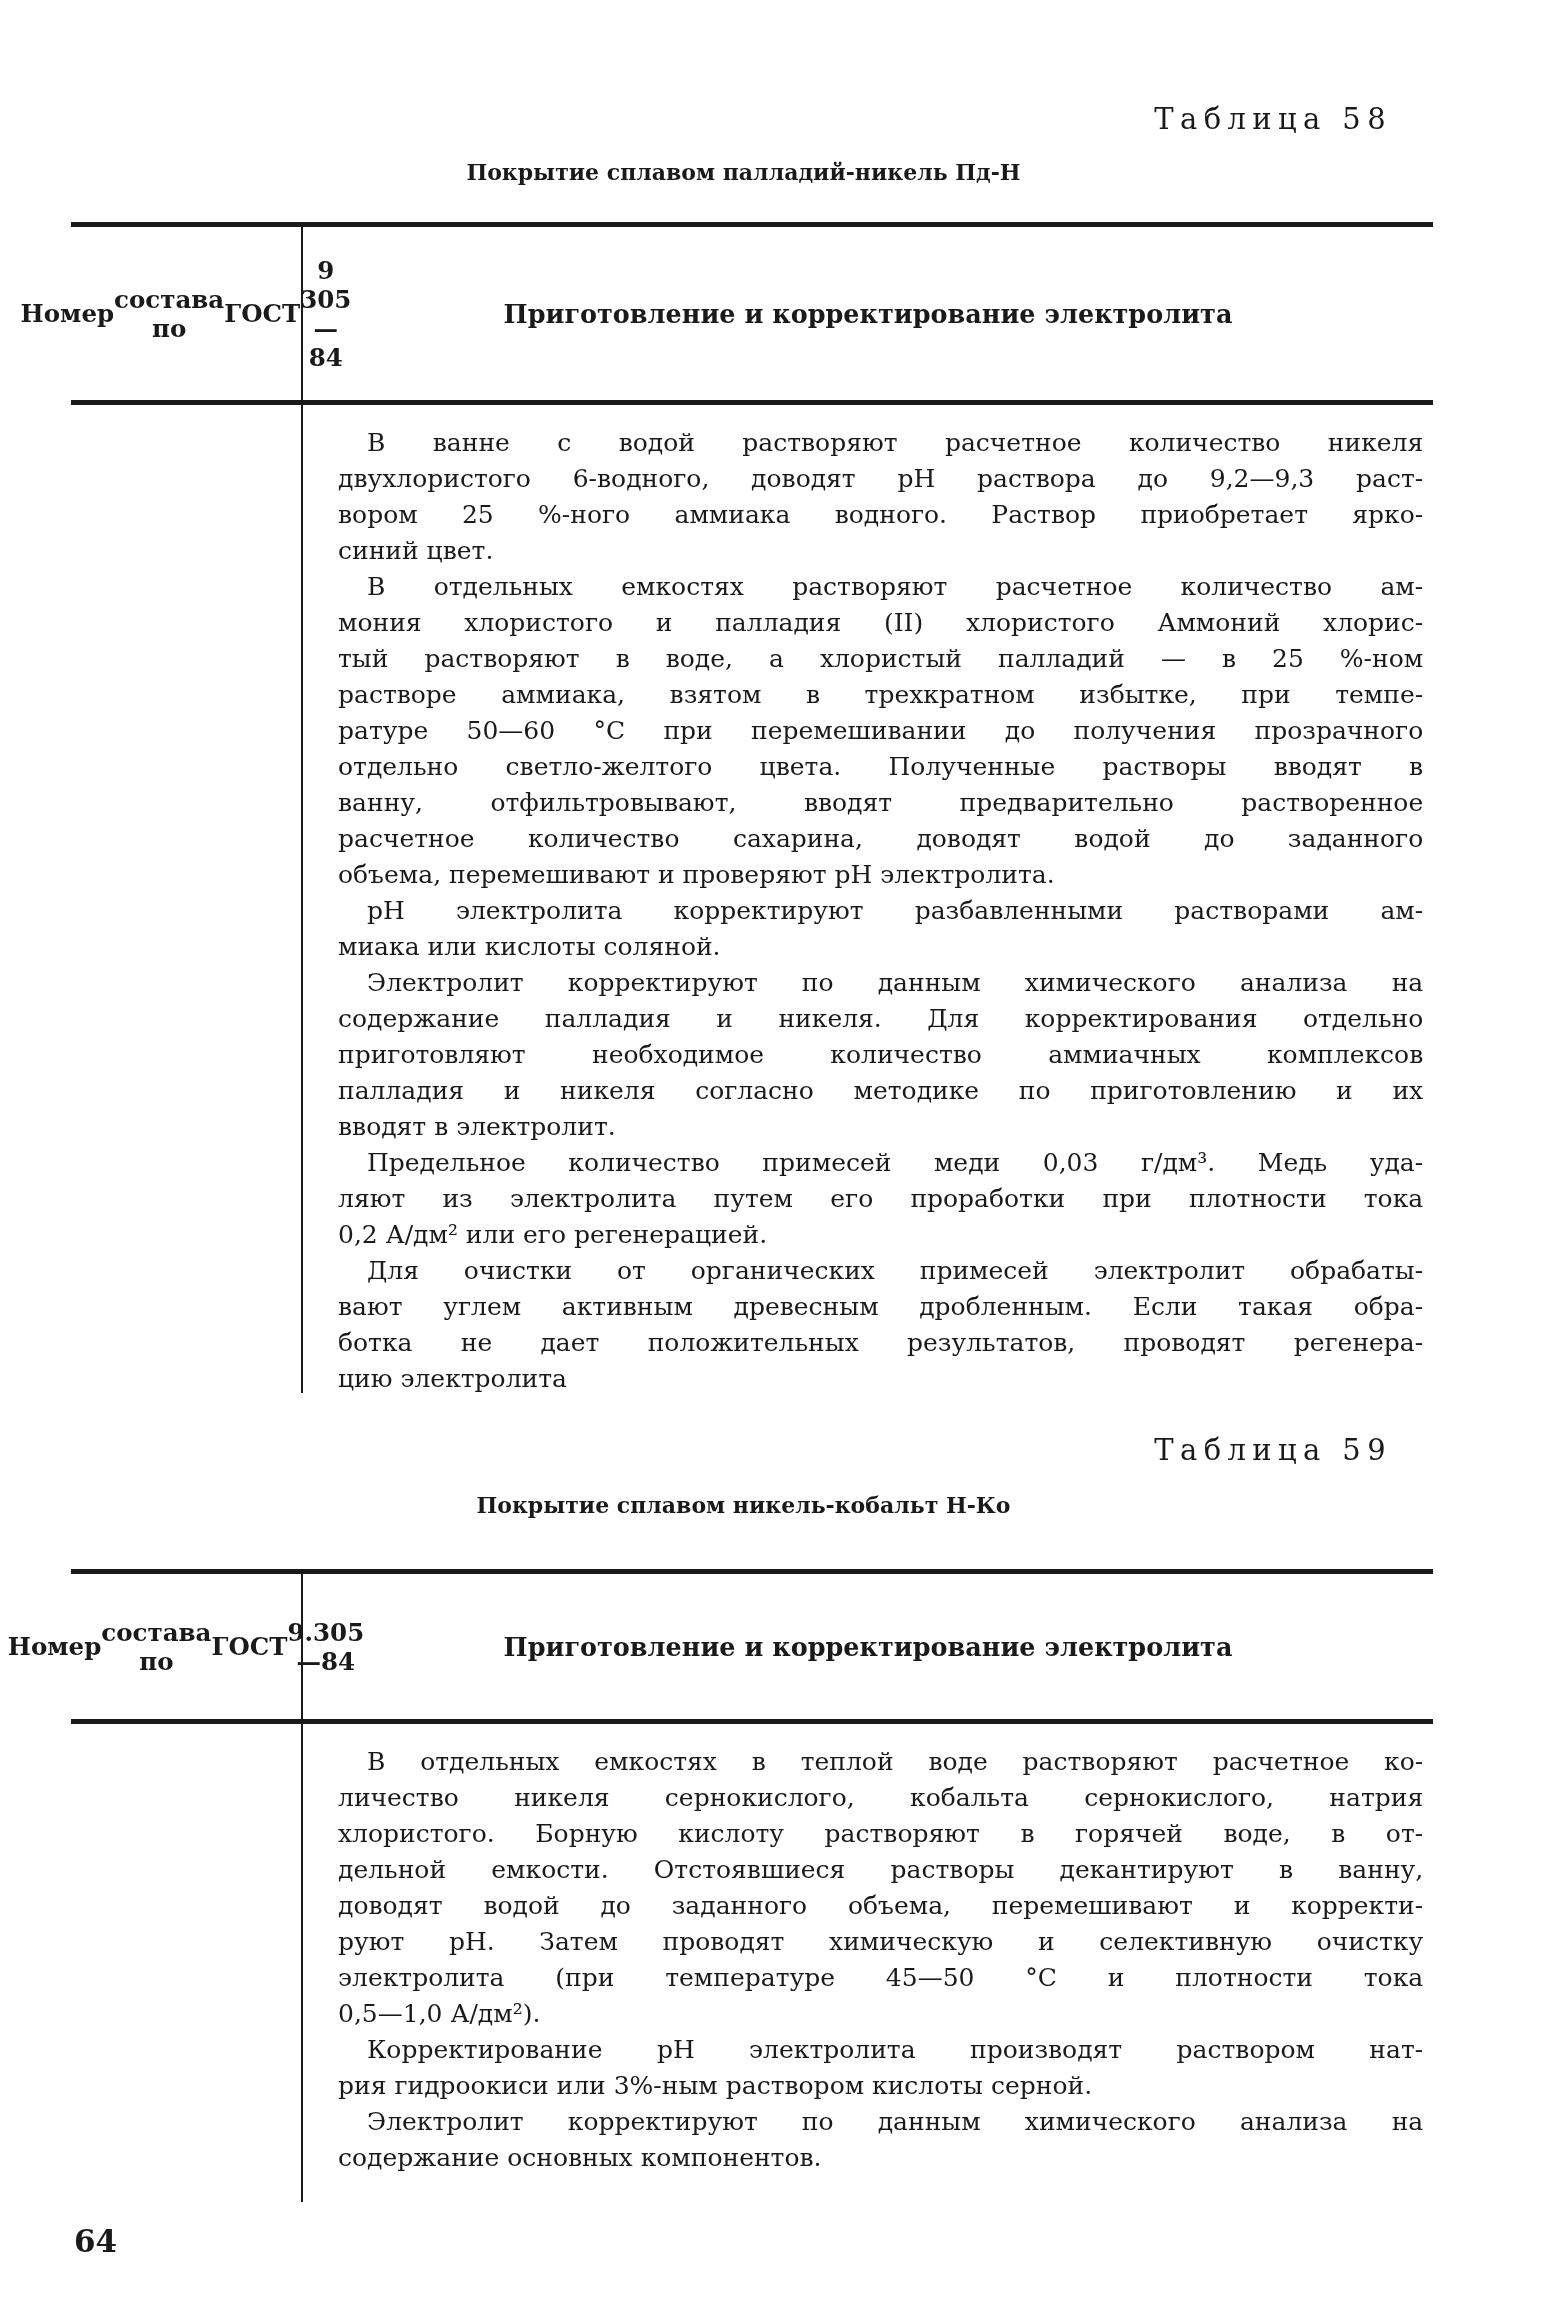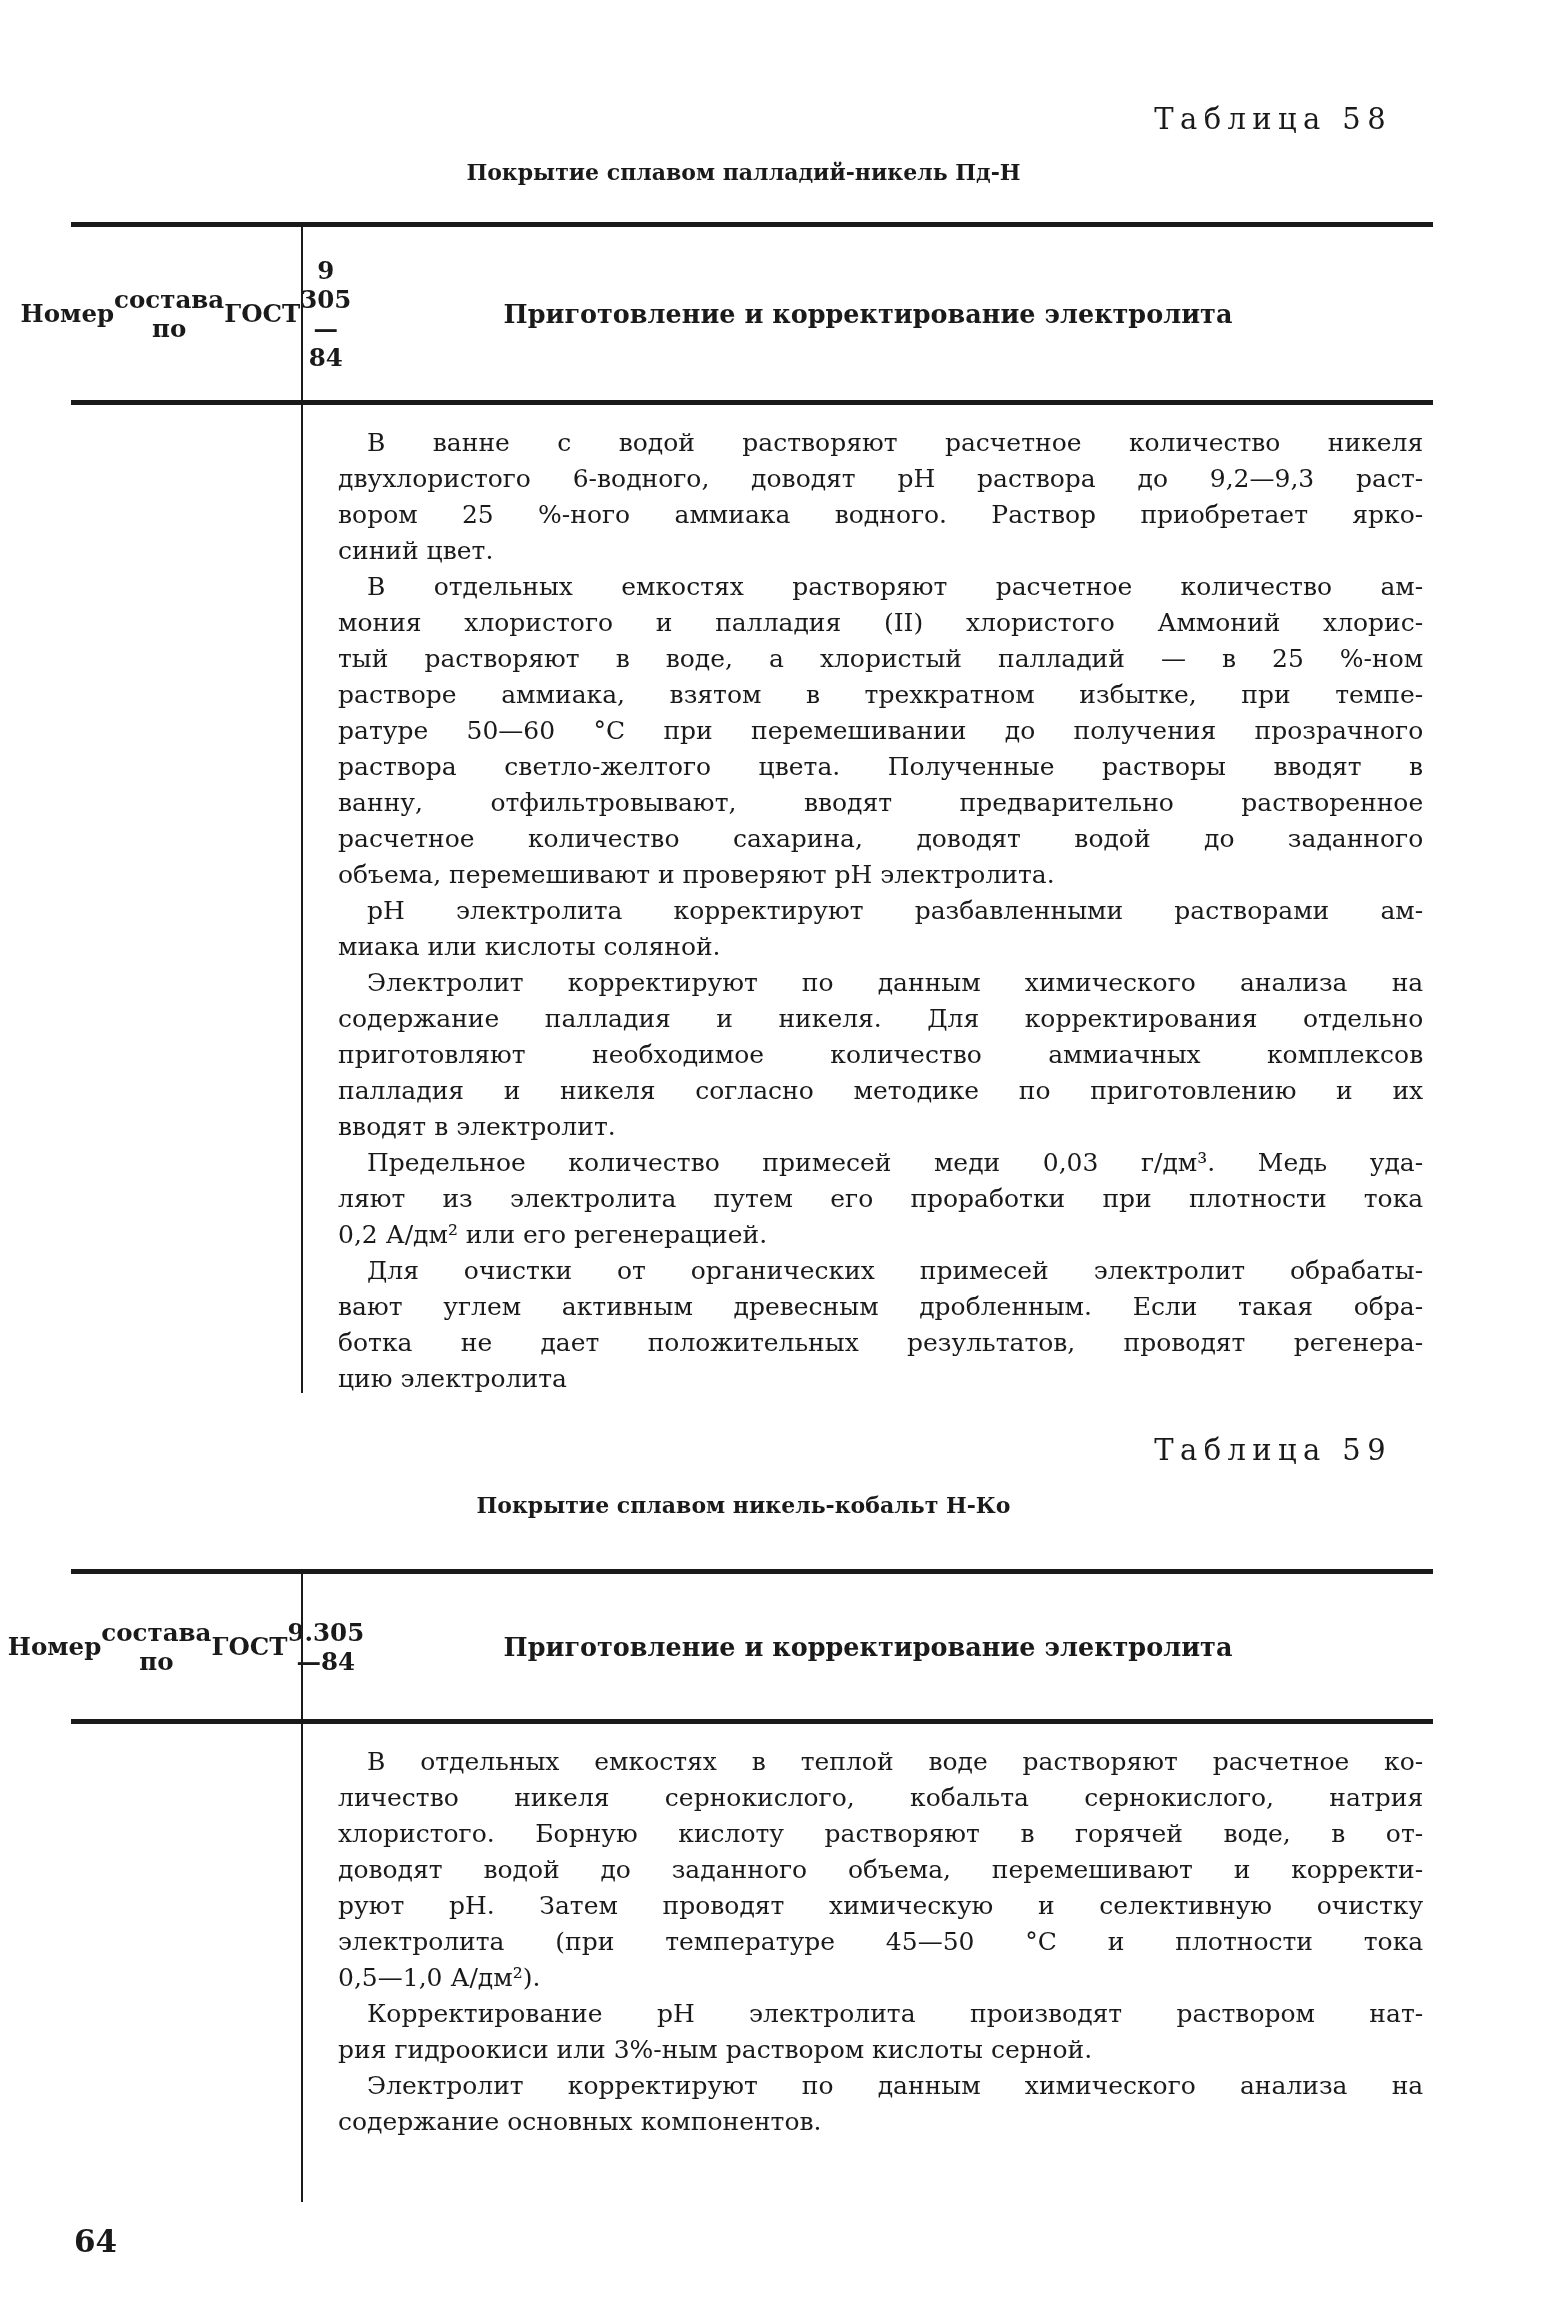--- a/index.html
+++ b/index.html
@@ -83,21 +83,21 @@
             <div class="ln">двухлористого 6-водного, доводят рН раствора до 9,2—9,3 раст-</div>
             <div class="ln">вором 25 %-ного аммиака водного. Раствор приобретает ярко-</div>
             <div class="ln last">синий цвет.</div>
           </div>
           <div class="para">
             <div class="ln first">В отдельных емкостях растворяют расчетное количество ам-</div>
             <div class="ln">мония хлористого и палладия (II) хлористого Аммоний хлорис-</div>
             <div class="ln">тый растворяют в воде, а хлористый палладий — в 25 %-ном</div>
             <div class="ln">растворе аммиака, взятом в трехкратном избытке, при темпе-</div>
             <div class="ln">ратуре 50—60 °С при перемешивании до получения прозрачного</div>
-            <div class="ln">раствора светло-желтого цвета. Полученные растворы вводят в</div>
+            <div class="ln">отдельно светло-желтого цвета. Полученные растворы вводят в</div>
             <div class="ln">ванну, отфильтровывают, вводят предварительно растворенное</div>
             <div class="ln">расчетное количество сахарина, доводят водой до заданного</div>
             <div class="ln last">объема, перемешивают и проверяют рН электролита.</div>
           </div>
           <div class="para">
             <div class="ln first">рН электролита корректируют разбавленными растворами ам-</div>
             <div class="ln last">миака или кислоты соляной.</div>
           </div>
           <div class="para">
             <div class="ln first">Электролит корректируют по данным химического анализа на</div>
@@ -136,20 +136,21 @@
         <span>Приготовление и корректирование электролита</span>
       </div>
     </div>
     <div class="tbody">
       <div class="c1"></div>
       <div class="c2">
           <div class="para">
             <div class="ln first">В отдельных емкостях в теплой воде растворяют расчетное ко-</div>
             <div class="ln">личество никеля сернокислого, кобальта сернокислого, натрия</div>
             <div class="ln">хлористого. Борную кислоту растворяют в горячей воде, в от-</div>
+            <div class="ln">дельной емкости. Отстоявшиеся растворы декантируют в ванну,</div>
             <div class="ln">доводят водой до заданного объема, перемешивают и корректи-</div>
             <div class="ln">руют рН. Затем проводят химическую и селективную очистку</div>
             <div class="ln">электролита (при температуре 45—50 °С и плотности тока</div>
             <div class="ln last">0,5—1,0 А/дм²).</div>
           </div>
           <div class="para">
             <div class="ln first">Корректирование рН электролита производят раствором нат-</div>
             <div class="ln last">рия гидроокиси или 3%-ным раствором кислоты серной.</div>
           </div>
           <div class="para">

